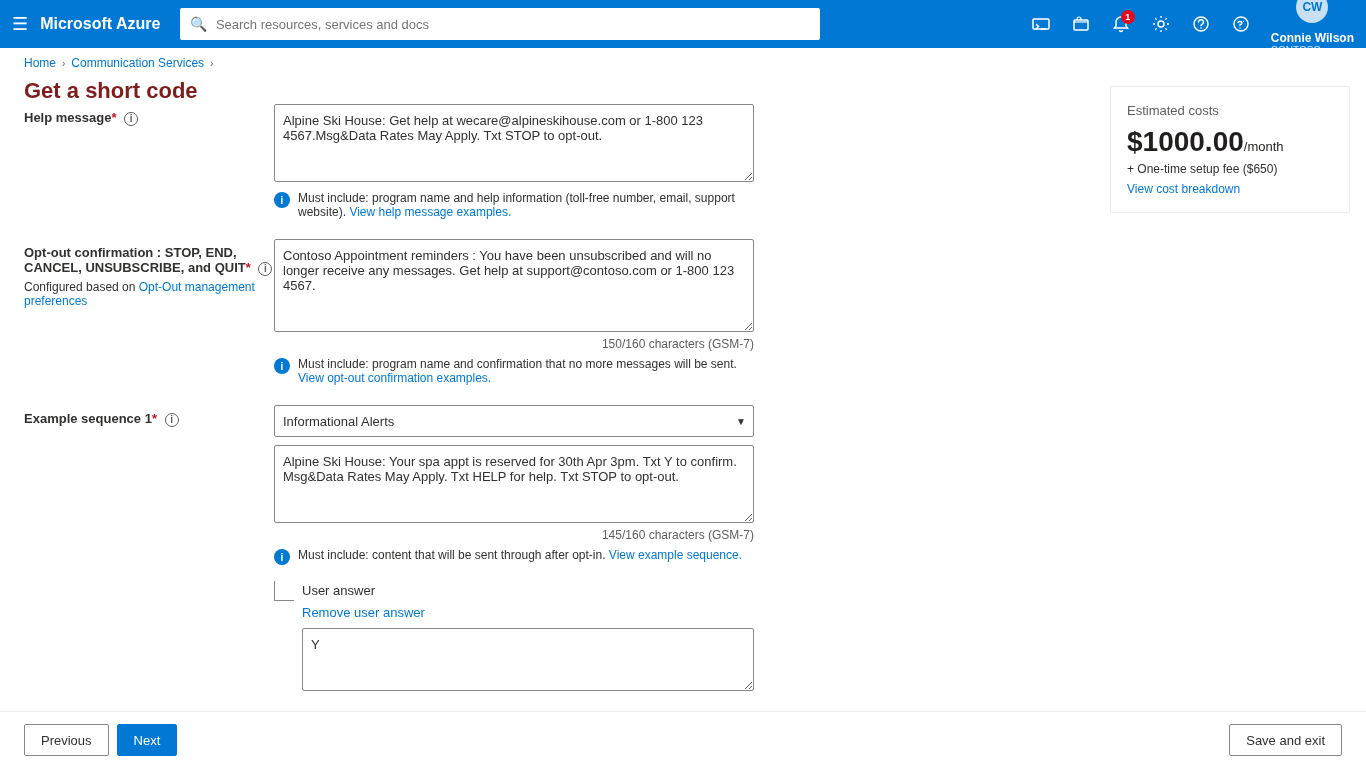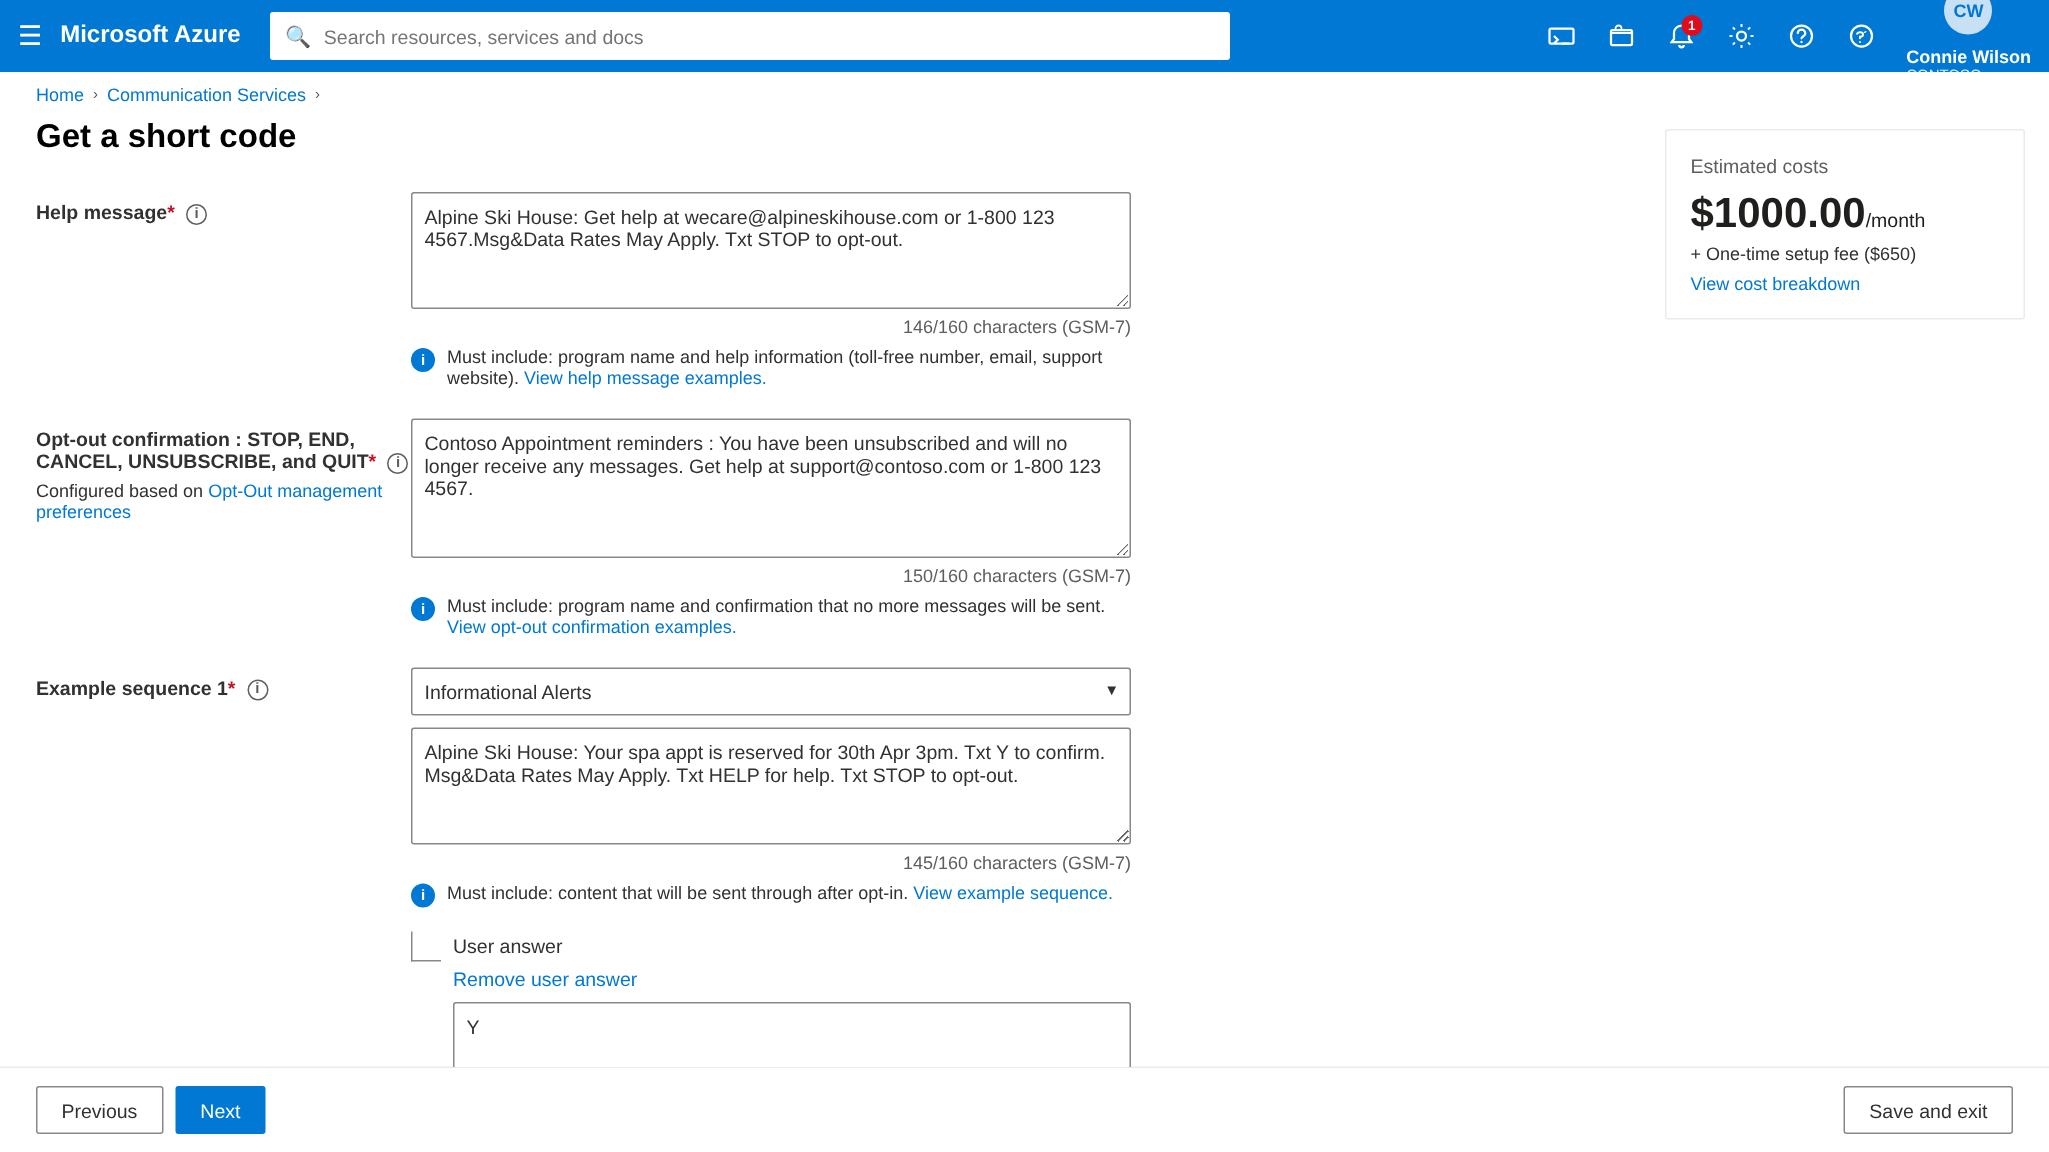--- a/index.html
+++ b/index.html
@@ -71,22 +71,21 @@
 
     .content-area {
       flex: 1;
       overflow-y: auto;
       padding: 0 24px 24px;
     }
 
     .page-title {
       font-size: 22px;
       font-weight: 600;
-      color: #000000;
-      margin-bottom: 24px;
+      color: #7f1d1d;
     }
 
     
     .form-row {
       display: flex;
       margin-bottom: 20px;
       align-items: flex-start;
     }
     .form-label-col {
       width: 250px;
@@ -356,21 +355,20 @@
 
     <div class="form-row">
       <div class="form-label-col">
         <span class="form-label">
           <span>Help message</span><span class="form-label-required">*</span>
           <span class="info-icon">i</span>
         </span>
       </div>
       <div class="form-field-col">
         <textarea rows="4" style="">Alpine Ski House: Get help at wecare@alpineskihouse.com or 1-800 123 4567.Msg&amp;Data Rates May Apply. Txt STOP to opt-out.</textarea>
-        <div class="char-count">146/160 characters (GSM-7)</div>
         <div class="info-box">
           <span class="info-box-icon">i</span>
           <span>
             <span>Must include: program name and help information (toll-free number, email, support website).</span>
             <a class="link-text">View help message examples.</a>
           </span>
         </div>
       </div>
     </div>
 

